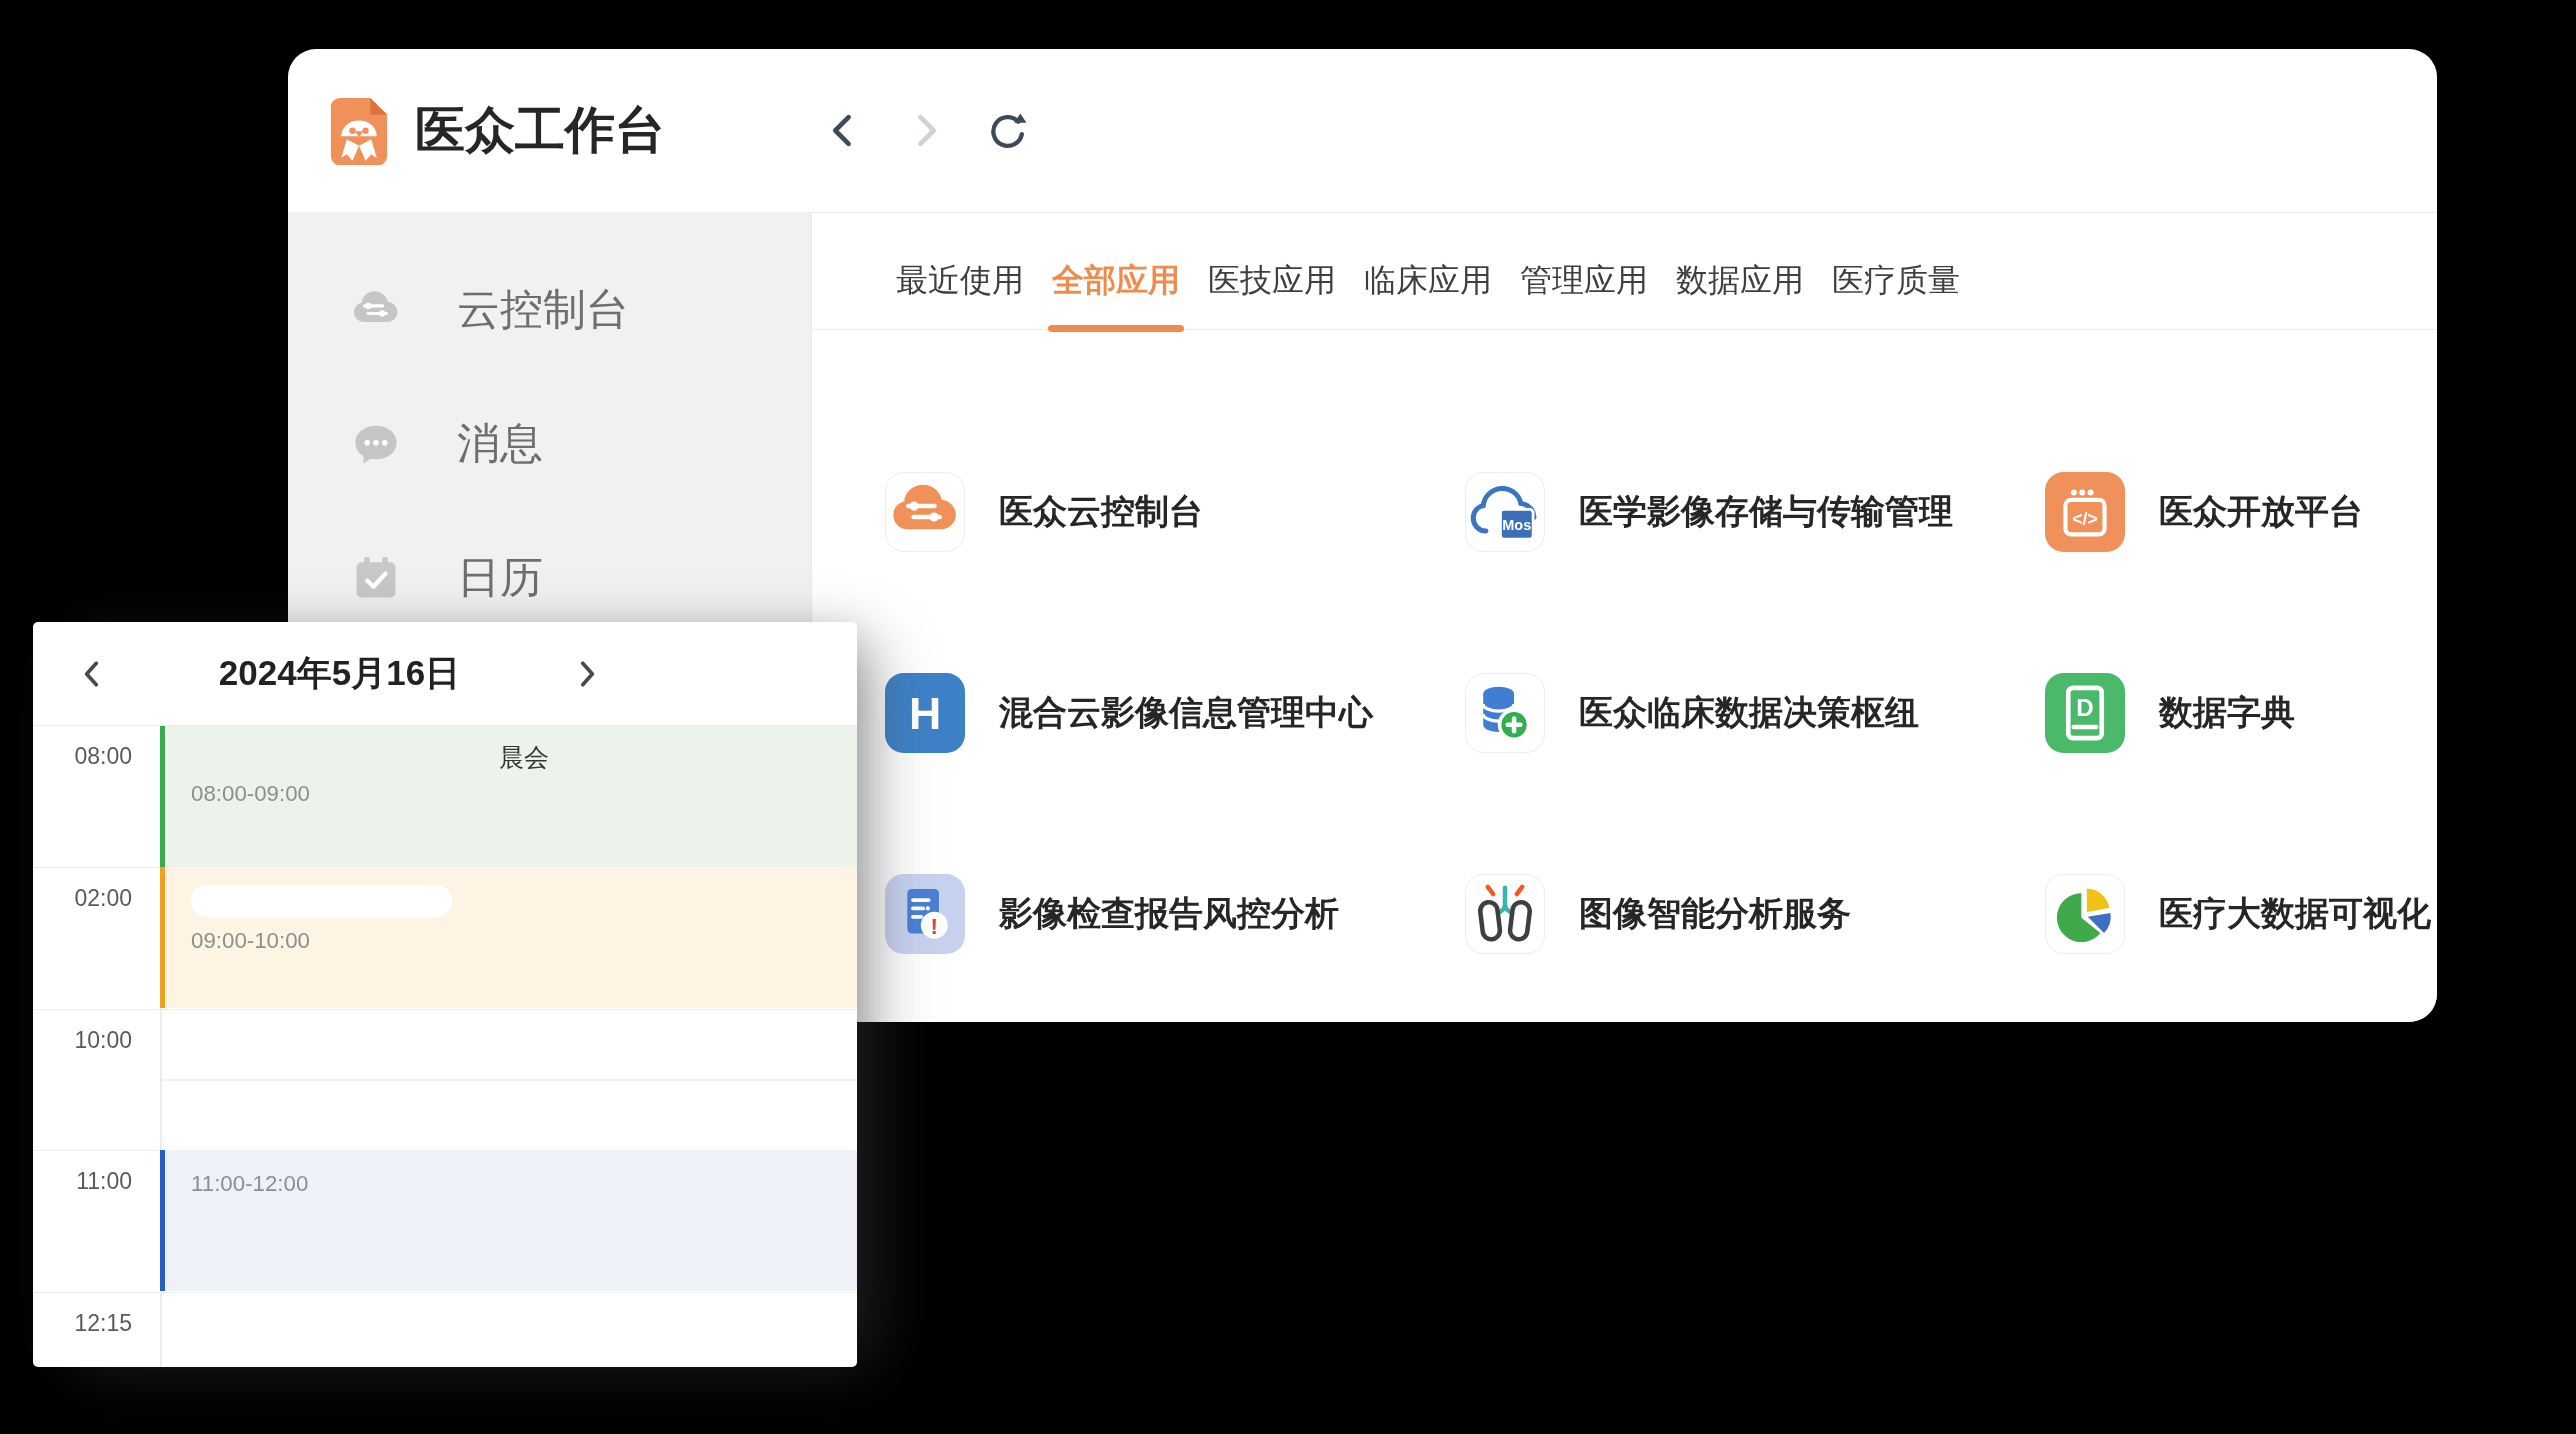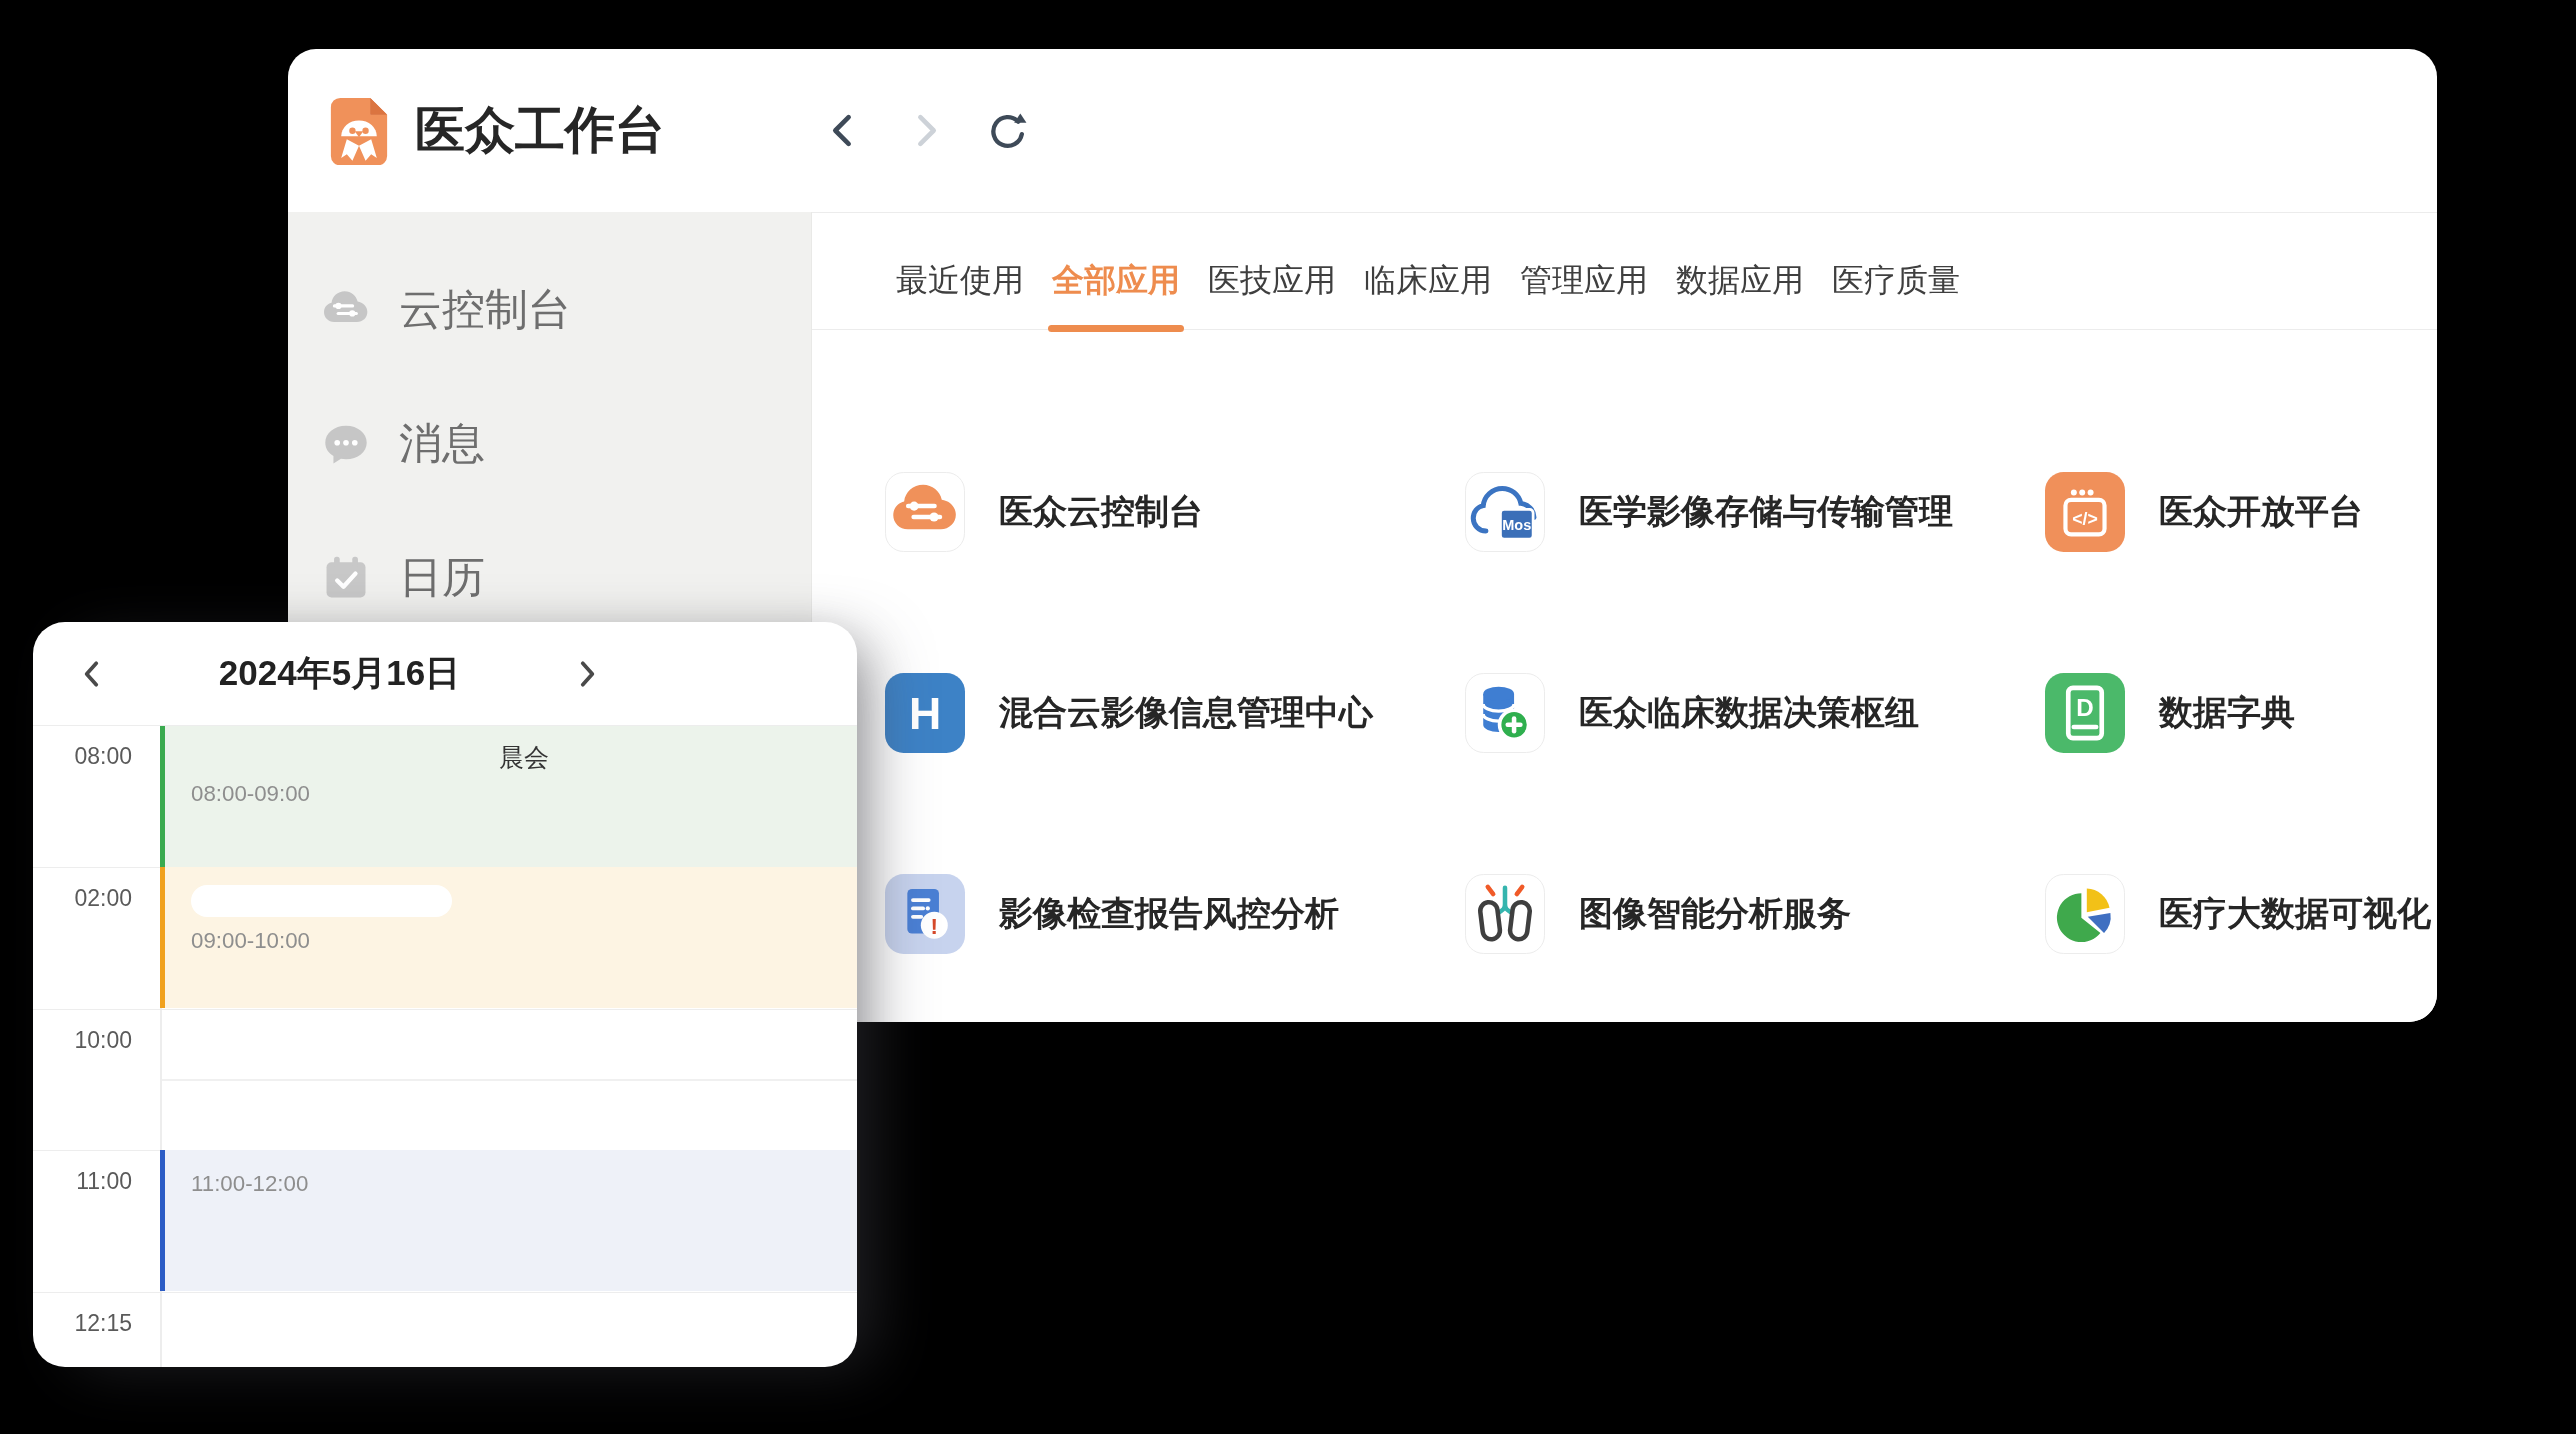--- a/index.html
+++ b/index.html
@@ -13,21 +13,21 @@
   .win-header{height:163px;flex:none;display:flex;align-items:center;padding-left:41px;position:relative;}
   .logo{width:60px;height:69px;flex:none;}
   .win-title{margin-left:26px;font-size:50px;font-weight:700;color:#262626;}
   .nav{position:absolute;left:535px;top:0;height:163px;display:flex;align-items:center;gap:41px;}
   .nav-btn{width:41px;height:41px;display:flex;align-items:center;justify-content:center;cursor:pointer;}
   .win-body{flex:1;display:flex;min-height:0;}
 
   
   .sidebar{width:524px;flex:none;background:#F1F1EF;border-right:1.9px solid #E9E9E7;
            padding-top:31px;box-sizing:border-box;}
-  .side-item{display:flex;align-items:center;gap:26px;padding-left:31px;height:134px;
+  .side-item{display:flex;align-items:center;gap:54px;padding-left:61px;height:134px;
              color:#6E6E6E;font-size:43px;cursor:pointer;}
   .side-item svg{width:54px;height:54px;flex:none;}
 
   
   .content{flex:1;border-top:1.9px solid #ECECEC;position:relative;background:#fff;}
   .tabs{position:absolute;left:0;right:0;top:0;height:117px;box-sizing:border-box;
         display:flex;align-items:flex-end;gap:28px;padding-left:84px;border-bottom:1.9px solid #ECECEC;}
   .tab{position:relative;font-size:32px;color:#3F3F3F;padding-bottom:26px;cursor:pointer;white-space:nowrap;}
   .tab.active{color:#EE8C4E;font-weight:700;}
   .tab.active::after{content:'';position:absolute;left:-3.7px;right:-3.7px;bottom:-2.8px;height:6.5px;
@@ -36,21 +36,21 @@
         grid-template-columns:580px 580px 580px;grid-auto-rows:201px;}
   .app-cell{display:flex;align-items:center;gap:34px;cursor:pointer;}
   .tile{width:80px;height:80px;border-radius:18.6px;flex:none;box-sizing:border-box;
         display:flex;align-items:center;justify-content:center;overflow:hidden;}
   .tile svg{width:80px;height:80px;display:block;}
   .tile-bordered{background:#fff;border:1.9px solid #ECECEC;}
   .app-label{font-size:34px;color:#262626;font-weight:600;white-space:nowrap;}
 
   
   .cal{position:absolute;left:33px;top:622px;width:824px;height:745px;background:#fff;
-       border-radius:32px;overflow:hidden;z-index:5;
+       border-radius:5px;overflow:hidden;z-index:5;
        box-shadow:28px 9.3px 65px -14px rgba(90,90,100,.38), 0 20.5px 51px rgba(0,0,0,.35);}
   .cal-header{height:104px;box-sizing:border-box;display:flex;align-items:center;
               padding-left:43px;border-bottom:1.9px solid #EDEDED;}
   .cal-nav{width:527px;display:flex;align-items:center;justify-content:space-between;}
   .cal-date{font-size:35px;color:#222;font-weight:600;}
   .cal-chevron{width:32px;height:32px;display:flex;align-items:center;justify-content:center;cursor:pointer;}
   .cal-body{position:absolute;top:104px;left:0;right:0;bottom:0;}
   .vline{position:absolute;left:127px;top:0;bottom:0;width:1.9px;background:#EDEDED;}
   .cal-row{position:absolute;left:0;right:0;box-sizing:border-box;}
   .cal-row.lined{border-top:1.9px solid #EDEDED;}

